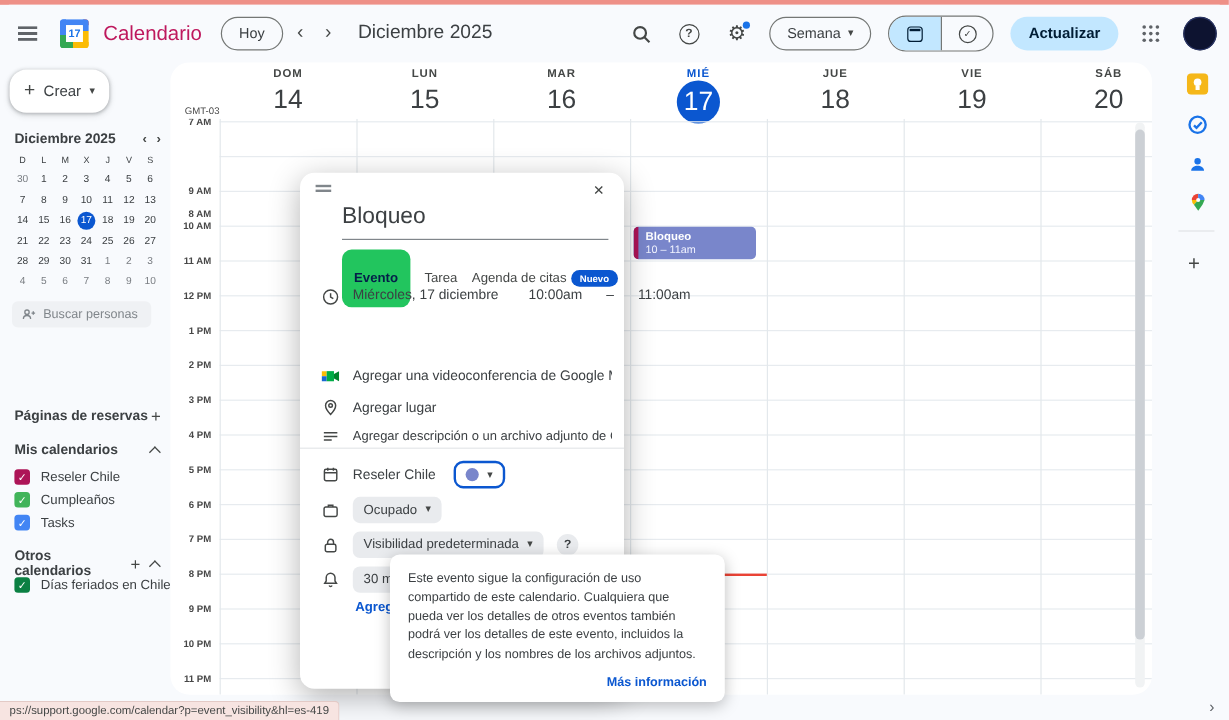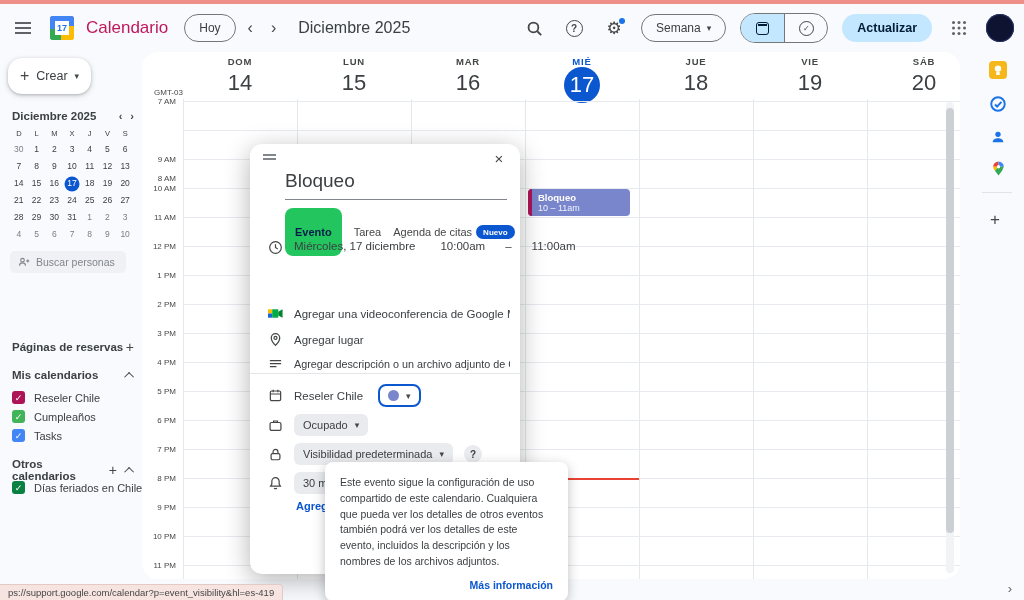--- a/index.html
+++ b/index.html
@@ -102,21 +102,21 @@
   #day-heads { position:absolute; left:41px; top:4px; height:43px; display:flex; }
   .day-head { width:114px; text-align:center; cursor:pointer; }
   .day-name { font-size:9.5px; letter-spacing:.8px; color:#444746; font-weight:bold; }
   .day-num { font-size:22px; color:#3c4043; margin-top:1px; line-height:30px; }
   .day-head.today .day-name { color:#0b57d0; }
   .day-head.today .day-num { width:36px; height:36px; line-height:36px; border-radius:50%;
      background:#0b57d0; color:#fff; margin:0 auto; }
   #grid-area { position:absolute; left:0; top:47px; right:0; bottom:0; overflow:hidden; }
   .hline { position:absolute; left:41px; right:0; height:1px; background:#e7ebef; }
   .vline { position:absolute; top:0; bottom:0; width:1px; background:#e3e8ec; }
-  .hlabel { position:absolute; left:0; width:34px; text-align:right; font-size:8px; color:#474747; }
+  .hlabel { position:absolute; left:0; width:34px; text-align:right; font-size:8px; color:#474747;font-weight:bold; }
   #event-block { position:absolute; left:386px; top:90px; width:102px; height:27px;
      background:#7986cb; border-radius:4px; overflow:hidden; padding:3px 0 0 10px; cursor:pointer; }
   #event-block:before { content:""; position:absolute; left:0; top:0; bottom:0; width:4px; background:#ad1457; }
   #event-block .et { font-size:9.5px; font-weight:bold; color:#fff; line-height:11px; }
   #event-block .eh { font-size:9px; color:#f1f3ff; line-height:11px; }
   #now-line { position:absolute; left:383px; width:114px; top:379px; height:2px; background:#ea4335; }
   #now-line:before { content:""; position:absolute; left:-3px; top:-3px; width:8px; height:8px;
      border-radius:50%; background:#ea4335; }
   #v-scrollbar { position:absolute; right:6px; top:50px; bottom:6px; width:8px;
      border-radius:4px; background:#f1f3f4; }
@@ -156,21 +156,21 @@
      color:#3c4043; display:flex; align-items:center; gap:7px; cursor:pointer; white-space:nowrap; }
   .color-chip { display:flex; align-items:center; gap:7px; border:2px solid #0b57d0;
      border-radius:8px; padding:4px 8px; cursor:pointer; }
   .color-dot { width:11px; height:11px; border-radius:50%; }
   .help-circle { width:18px; height:18px; border-radius:50%; background:#e9ebee; font-size:10px;
      font-weight:bold; color:#3c4043; display:flex; align-items:center; justify-content:center; cursor:pointer; }
   .d-link { position:absolute; left:46px; top:356px; font-size:11px; font-weight:bold;
      color:#0b57d0; cursor:pointer; }
 
   
-  #tooltip { position:absolute; left:325px; top:458px; width:243px; z-index:60;
+  #tooltip { position:absolute; left:325px; top:458px; width:279px; z-index:60;
      background:#fff; border-radius:8px; box-shadow:0 3px 12px rgba(0,0,0,.25);
      padding:13px 15px 10px 15px; }
   #tooltip .tx { font-size:10.5px; line-height:1.5; color:#3c4043; }
   #tooltip .lk { display:block; text-align:right; margin-top:9px; font-size:10.5px;
      font-weight:bold; color:#0b57d0; cursor:pointer; }
 </style>
 </head>
 <body>
 
 <div id="top-strip"></div>

